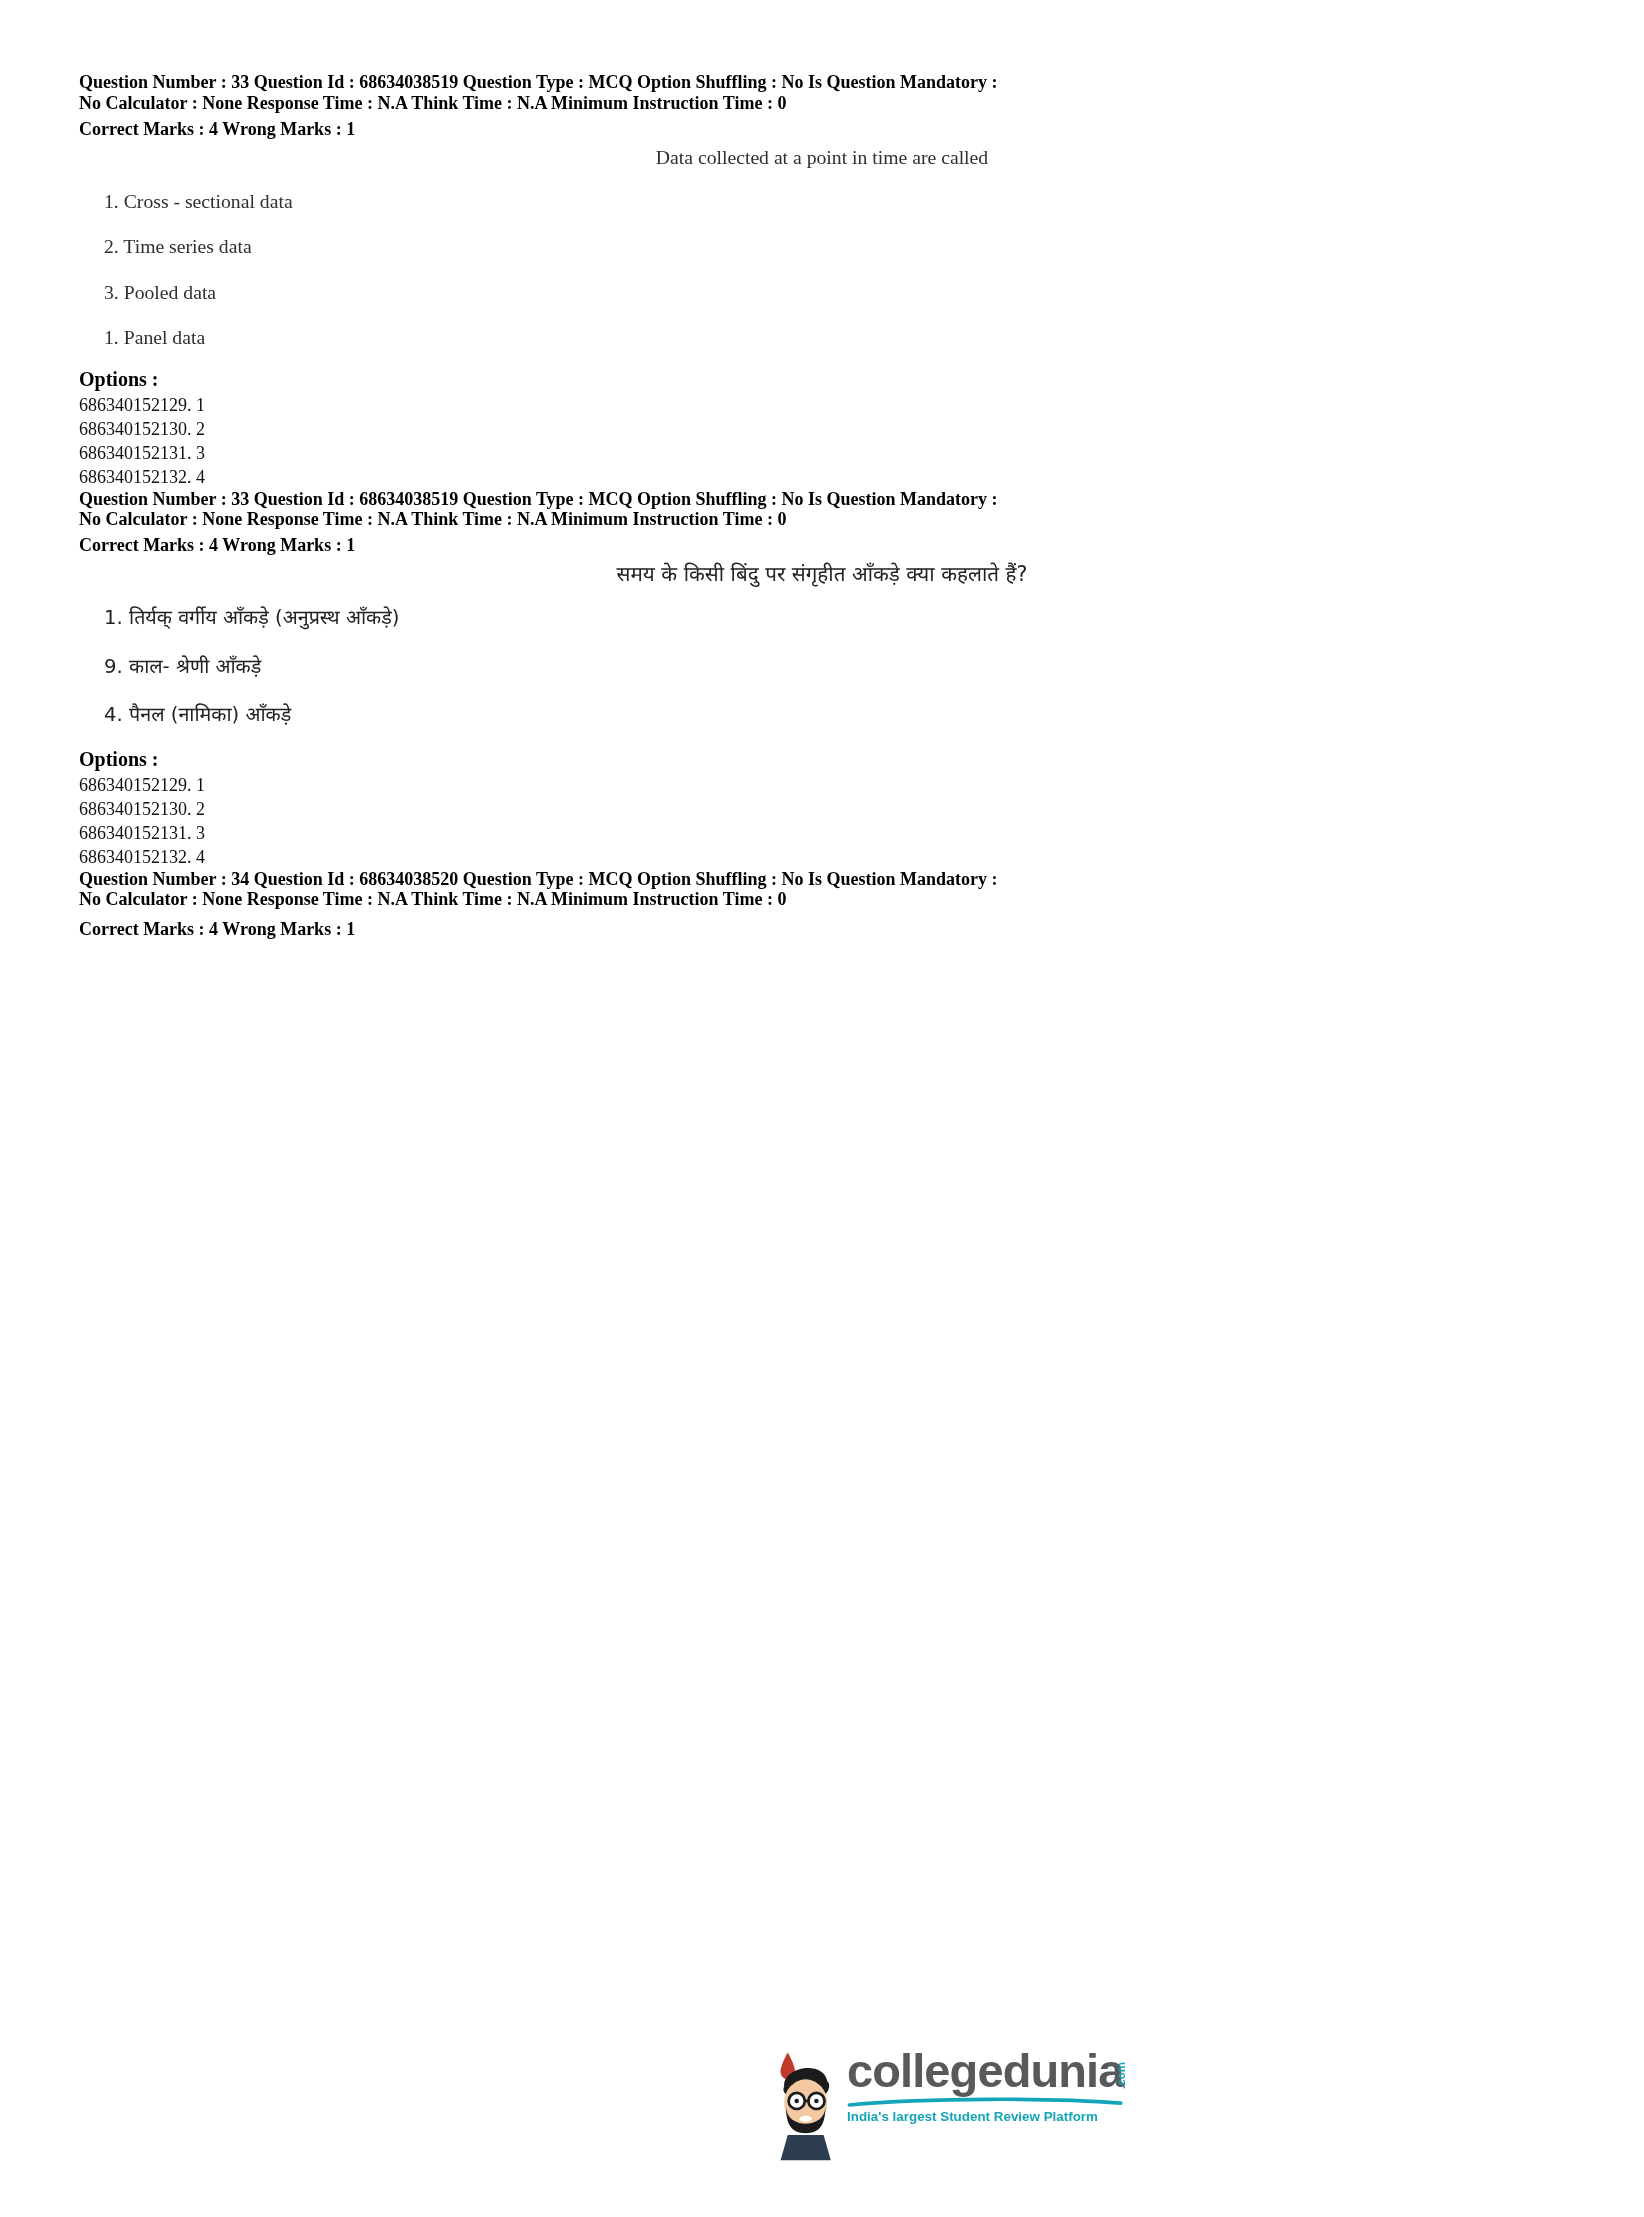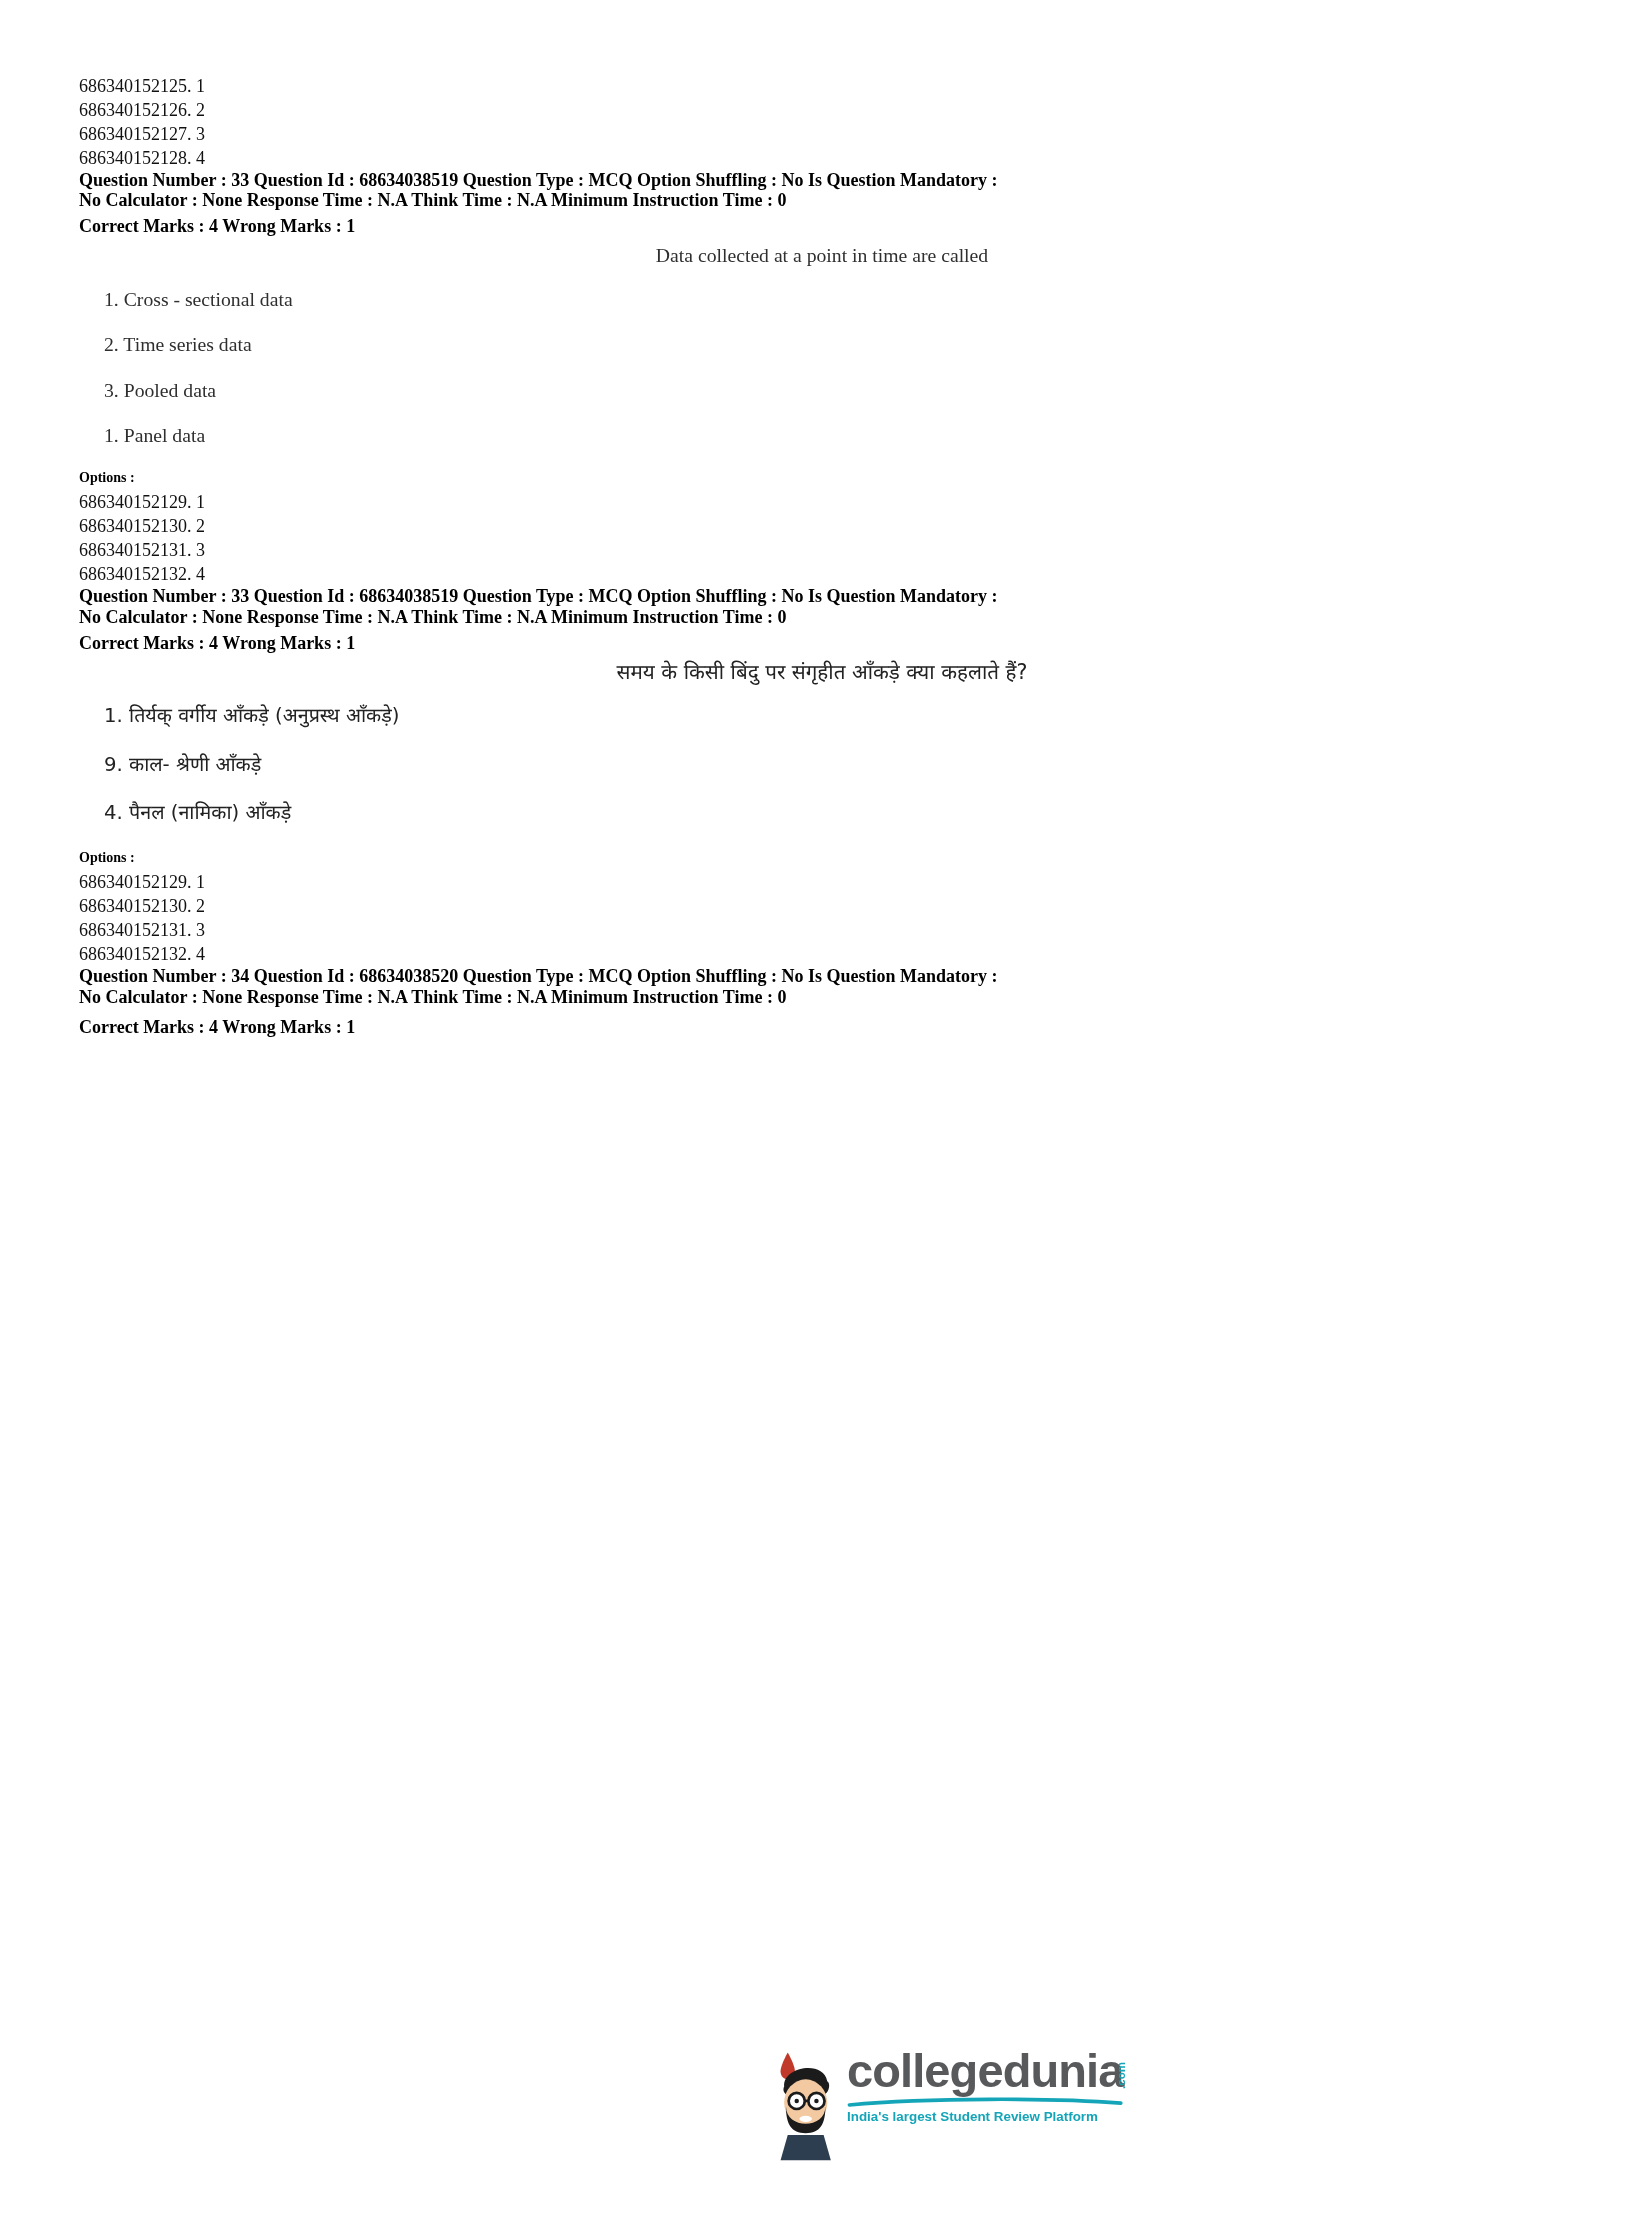--- a/index.html
+++ b/index.html
@@ -53,21 +53,21 @@
     color: #2f2f2f;
   }
   .choice.hindi {
     font-family: "DejaVu Sans", sans-serif;
     font-size: 19.7px;
     color: #222222;
     margin-bottom: 27px;
   }
   .options-label {
     font-weight: bold;
-    font-size: 14px;
+    font-size: 20px;
     line-height: 21.5px;
     margin-top: -3.6px;
     color: #000000;
   }
   .opt-ids { margin-top: 1.8px; }
 
   
   .logo {
     position: absolute;
     left: 768px;
@@ -102,26 +102,20 @@
     font-weight: bold;
     color: #14a5b8;
     margin-top: 7.2px;
   }
 </style>
 </head>
 <body>
 
 <div class="page">
 
-  <div class="opt-ids">
-    <div class="id-line">686340152125. 1</div>
-    <div class="id-line">686340152126. 2</div>
-    <div class="id-line">686340152127. 3</div>
-    <div class="id-line">686340152128. 4</div>
-  </div>
 
   <div class="q-block">
     <div class="q-header">
       <div>Question Number : 33 Question Id : 68634038519 Question Type : MCQ Option Shuffling : No Is Question Mandatory :</div>
       <div>No Calculator : None Response Time : N.A Think Time : N.A Minimum Instruction Time : 0</div>
     </div>
     <div class="q-marks">Correct Marks : 4 Wrong Marks : 1</div>
     <div class="q-body">Data collected at a point in time are called</div>
     <div class="choice-list">
       <div class="choice">1. Cross - sectional data</div>

